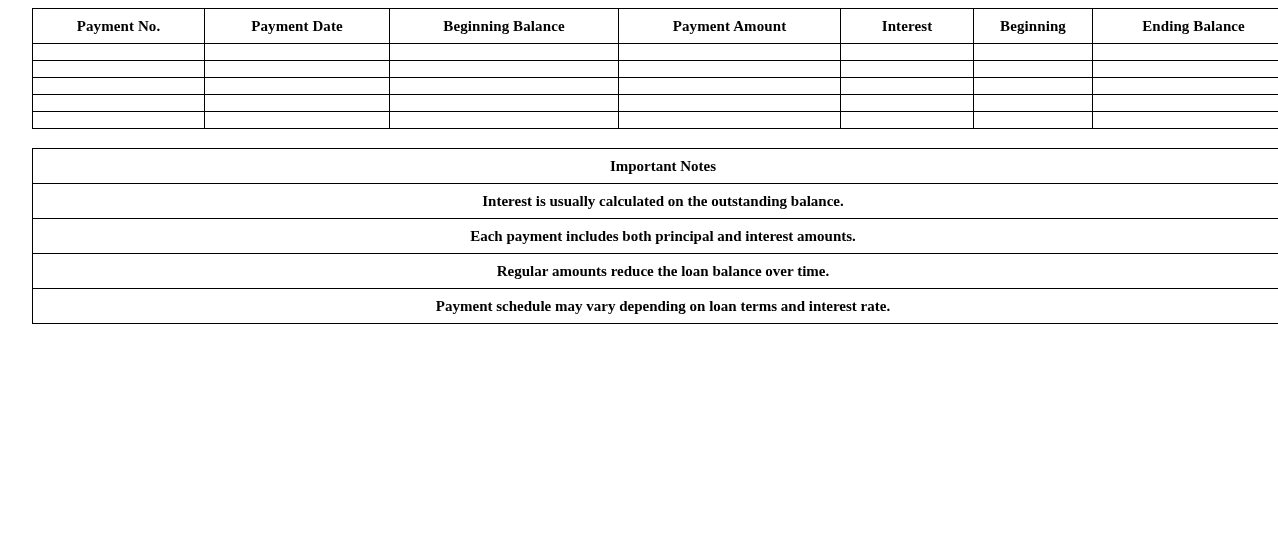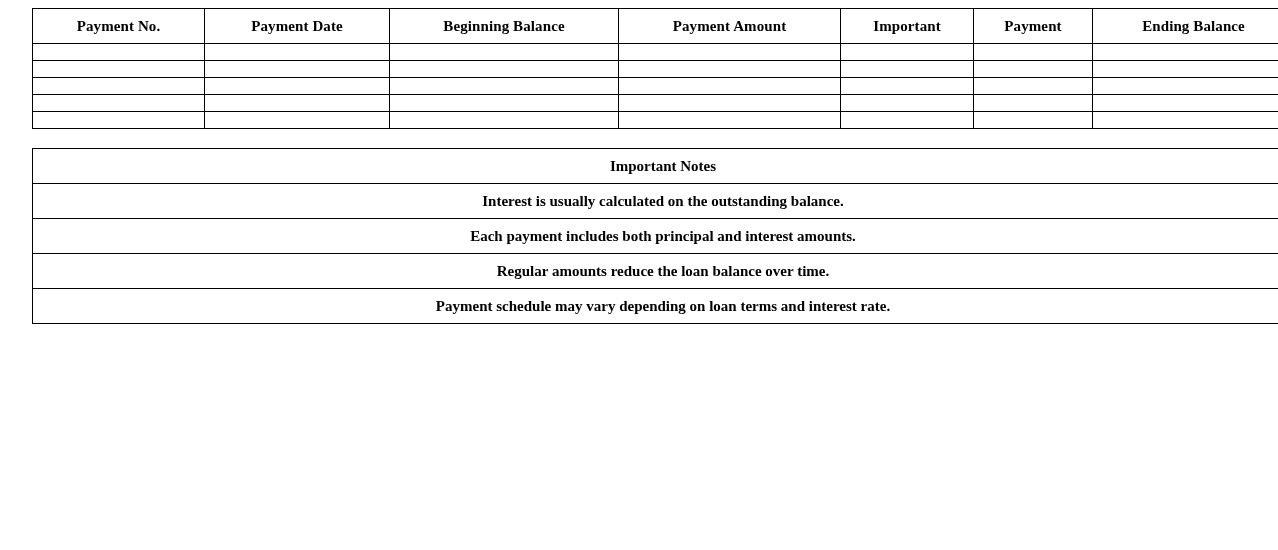--- a/index.html
+++ b/index.html
@@ -105,22 +105,22 @@
         <col class="col-principal">
         <col class="col-interest">
         <col class="col-ending-bal">
       </colgroup>
       <thead>
         <tr>
           <th>Payment No.</th>
           <th>Payment Date</th>
           <th>Beginning Balance</th>
           <th>Payment Amount</th>
-          <th>Important</th>
-          <th>Payment</th>
+          <th>Interest</th>
+          <th>Beginning</th>
           <th>Ending Balance</th>
         </tr>
       </thead>
       <tbody>
         <tr>
           <td class="cell"></td>
           <td class="cell"></td>
           <td class="cell"></td>
           <td class="cell"></td>
           <td class="cell"></td>

